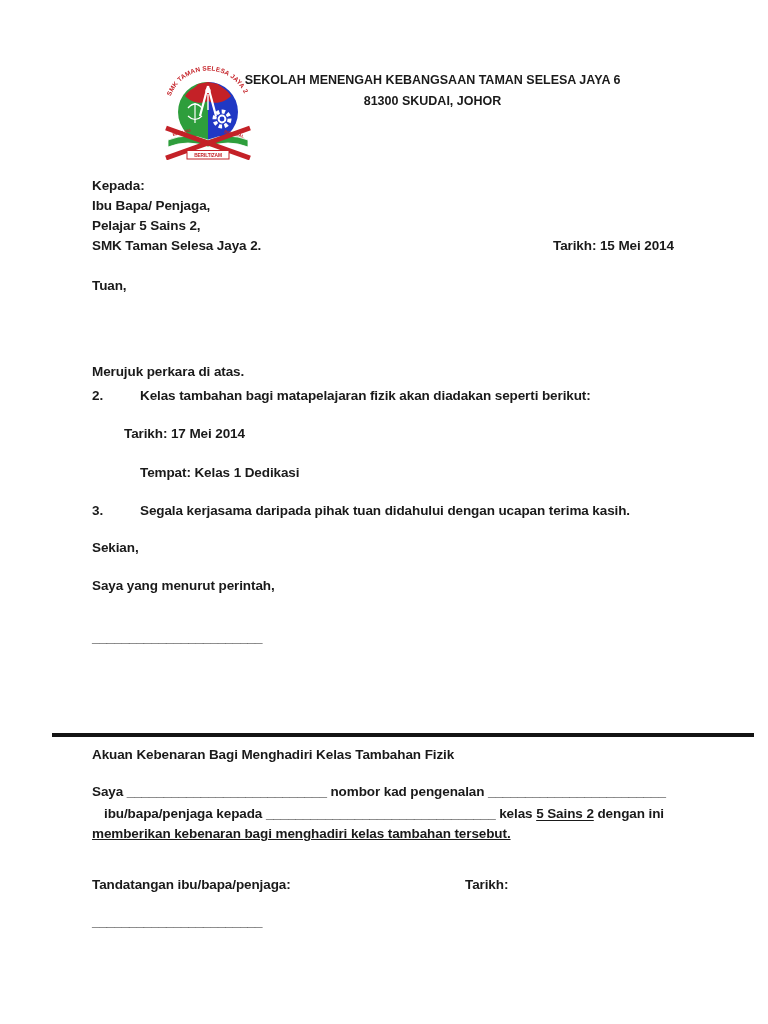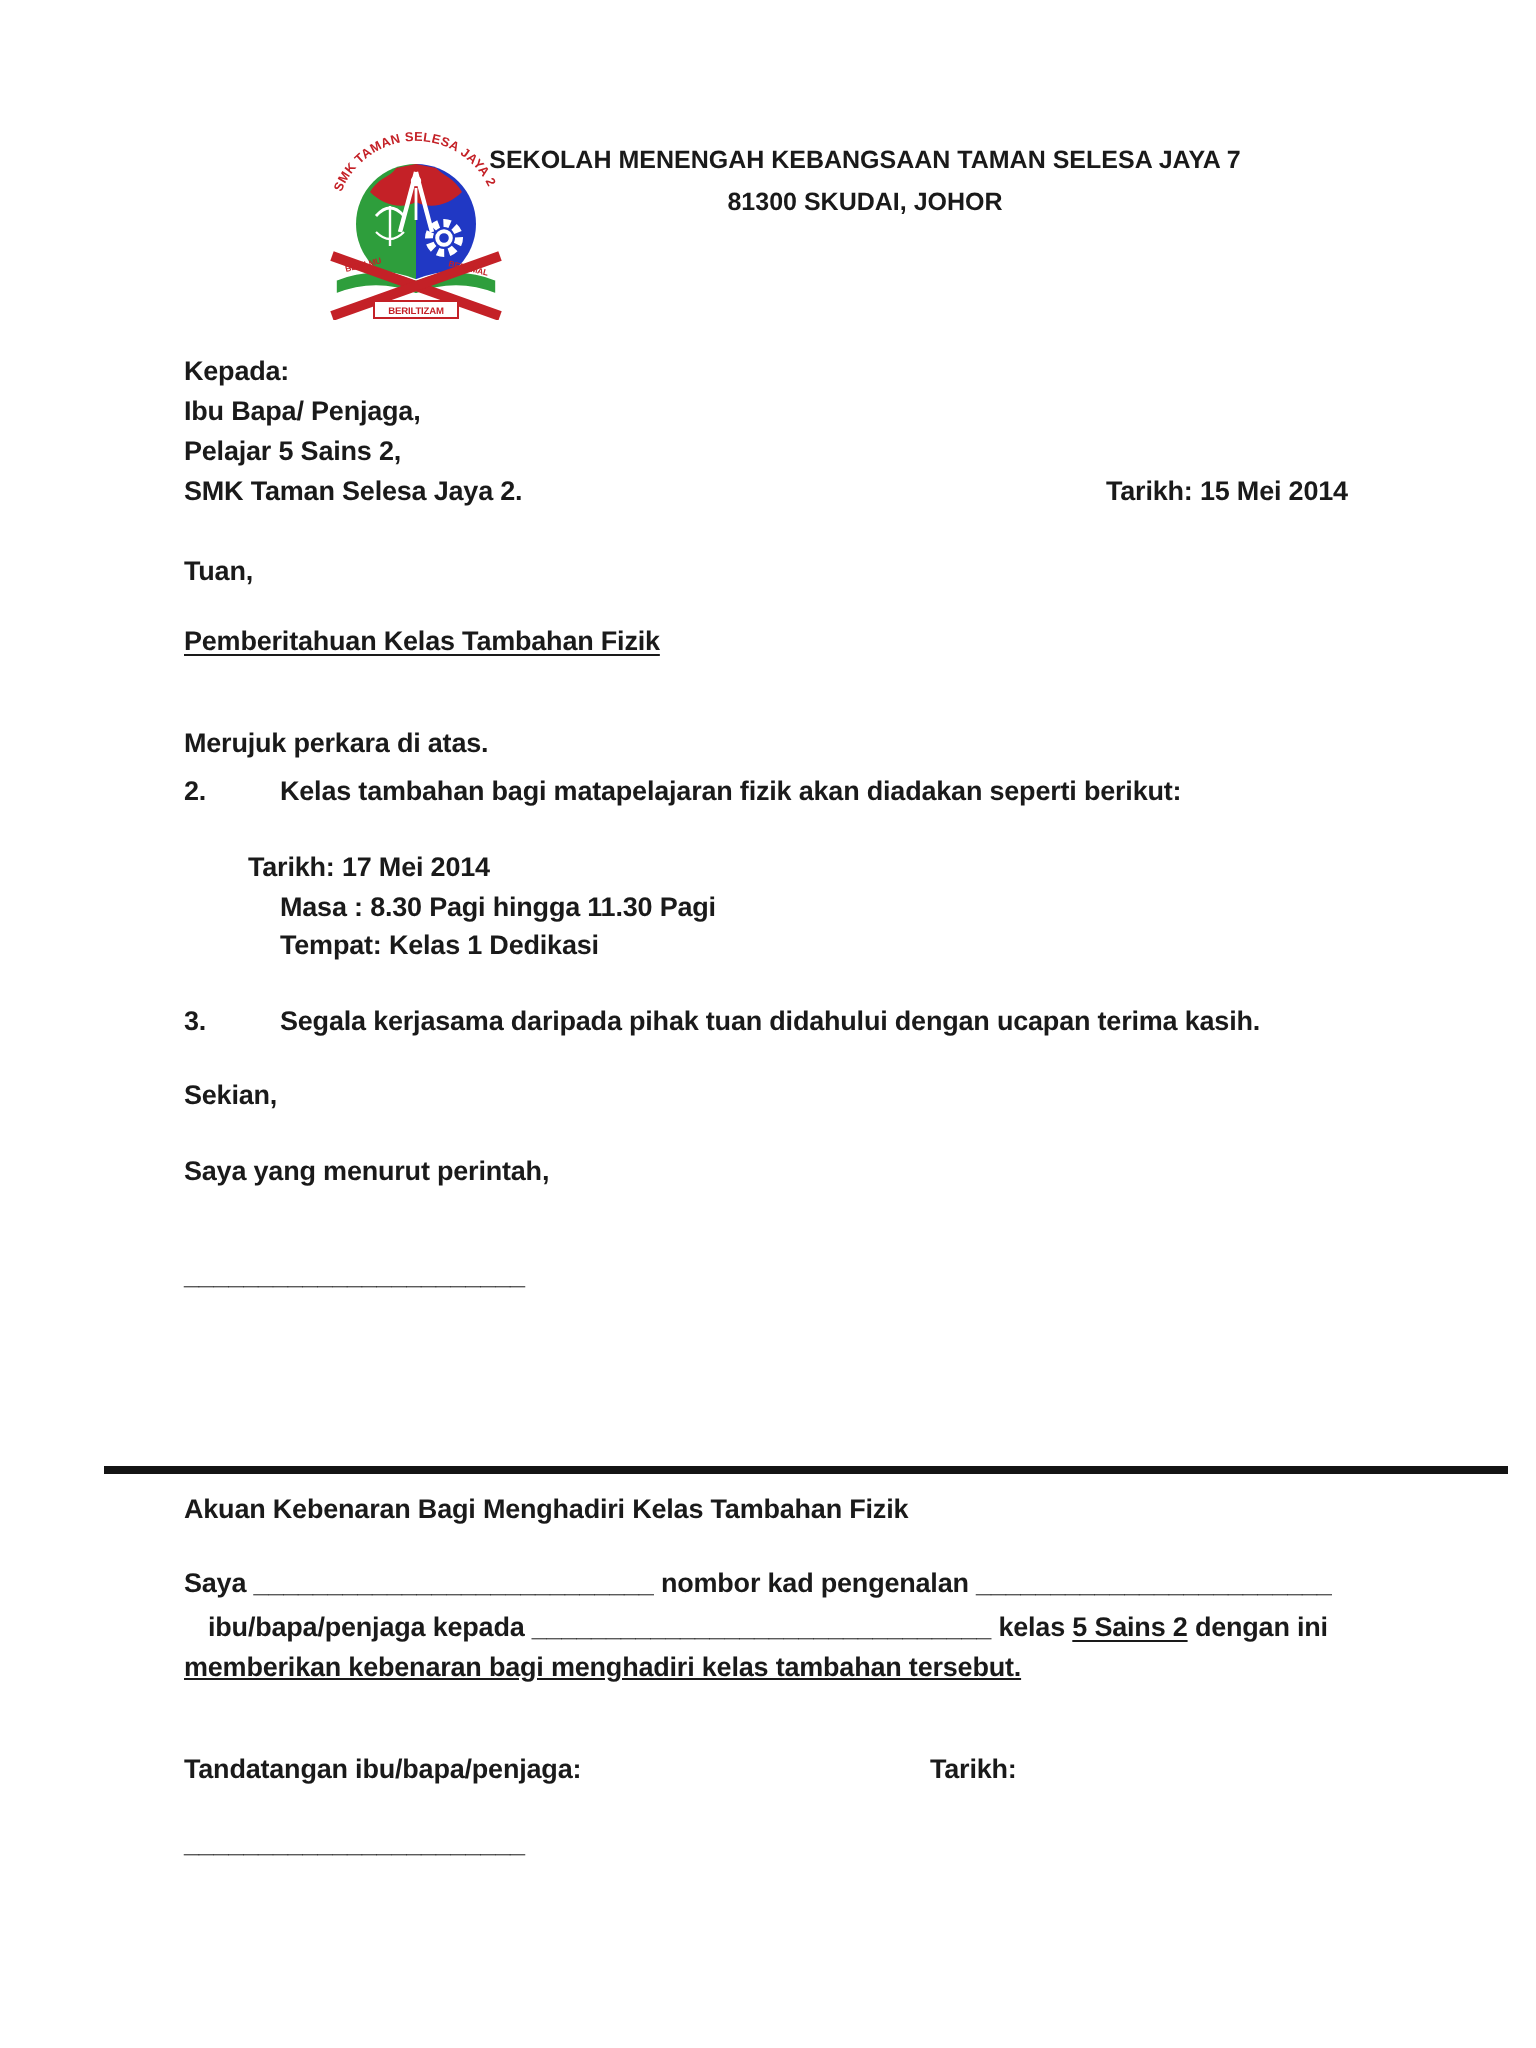--- a/index.html
+++ b/index.html
@@ -62,39 +62,37 @@
     </g>
 
     <text x="21" y="80" font-size="4.2" fill="#c42127" transform="rotate(-14 21 80)">BERILMU</text>
     <text x="72" y="77" font-size="4.2" fill="#c42127" transform="rotate(14 72 77)">BERAMAL</text>
 
     <rect x="35" y="94.5" width="42" height="8.5" fill="#ffffff" stroke="#c42127" stroke-width="1"></rect>
     <text x="56" y="101" font-size="4.8" fill="#c42127" text-anchor="middle">BERILTIZAM</text>
   </svg>
 
   <div class="header-text">
-    <div>SEKOLAH MENENGAH KEBANGSAAN TAMAN SELESA JAYA 7</div>
+    <div>SEKOLAH MENENGAH KEBANGSAAN TAMAN SELESA JAYA 6</div>
     <div>81300 SKUDAI, JOHOR</div>
   </div>
 
   <div class="line" style="left:92px; top:178px;">Kepada:</div>
   <div class="line" style="left:92px; top:198px;">Ibu Bapa/ Penjaga,</div>
   <div class="line" style="left:92px; top:218px;">Pelajar 5 Sains 2,</div>
   <div class="line" style="left:92px; top:238px;">SMK Taman Selesa Jaya 2.</div>
   <div class="line" style="left:553px; top:238px;">Tarikh: 15 Mei 2014</div>
 
   <div class="line" style="left:92px; top:278px;">Tuan,</div>
-  <div class="line u" style="left:92px; top:313px;">Pemberitahuan Kelas Tambahan Fizik</div>
   <div class="line" style="left:92px; top:364px;">Merujuk perkara di atas.</div>
 
   <div class="line" style="left:92px; top:388px;">2.</div>
   <div class="line" style="left:140px; top:388px;">Kelas tambahan bagi matapelajaran fizik akan diadakan seperti berikut:</div>
 
   <div class="line" style="left:124px; top:426px;">Tarikh: 17 Mei 2014</div>
-  <div class="line" style="left:140px; top:446px;">Masa : 8.30 Pagi hingga 11.30 Pagi</div>
   <div class="line" style="left:140px; top:465px;">Tempat: Kelas 1 Dedikasi</div>
 
   <div class="line" style="left:92px; top:503px;">3.</div>
   <div class="line" style="left:140px; top:503px;">Segala kerjasama daripada pihak tuan didahului dengan ucapan terima kasih.</div>
 
   <div class="line" style="left:92px; top:540px;">Sekian,</div>
   <div class="line" style="left:92px; top:578px;">Saya yang menurut perintah,</div>
   <div class="line" style="left:92px; top:630px;">_______________________</div>
 
   <div class="divider"></div>

